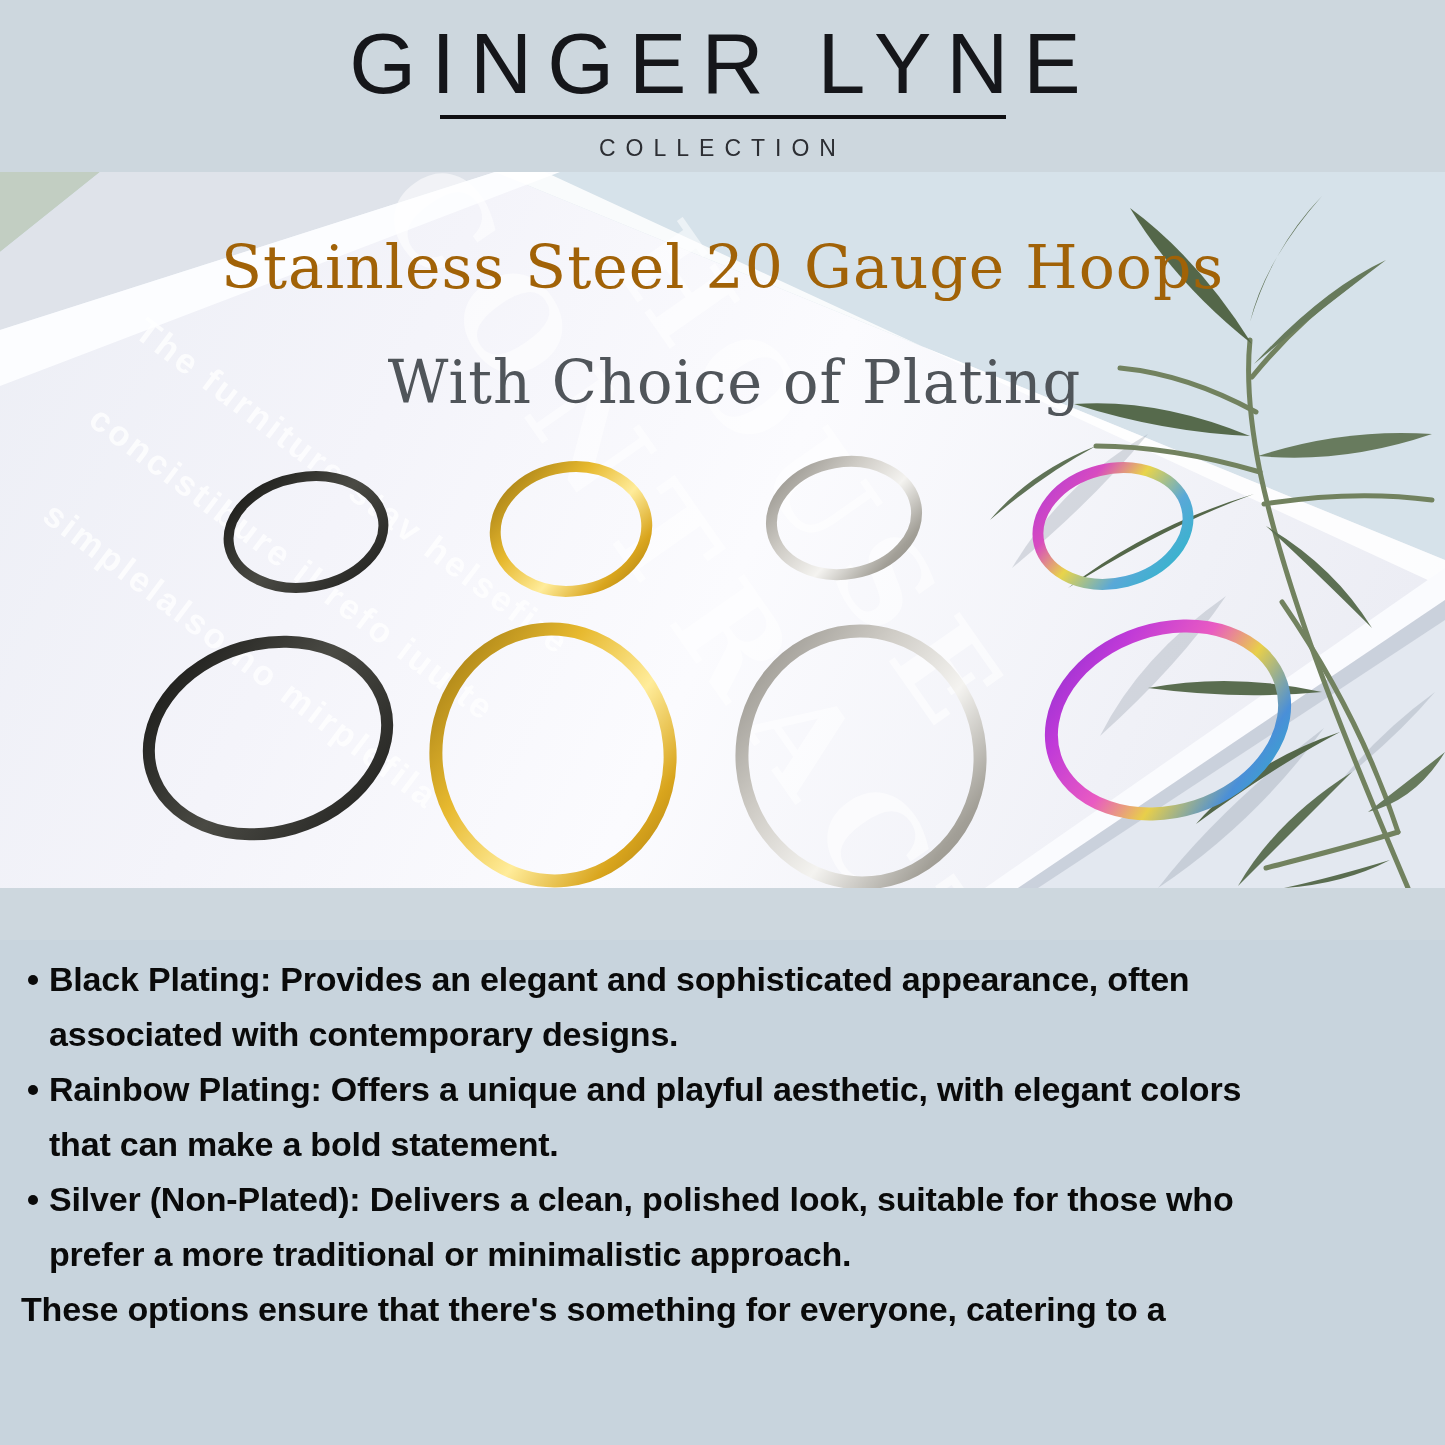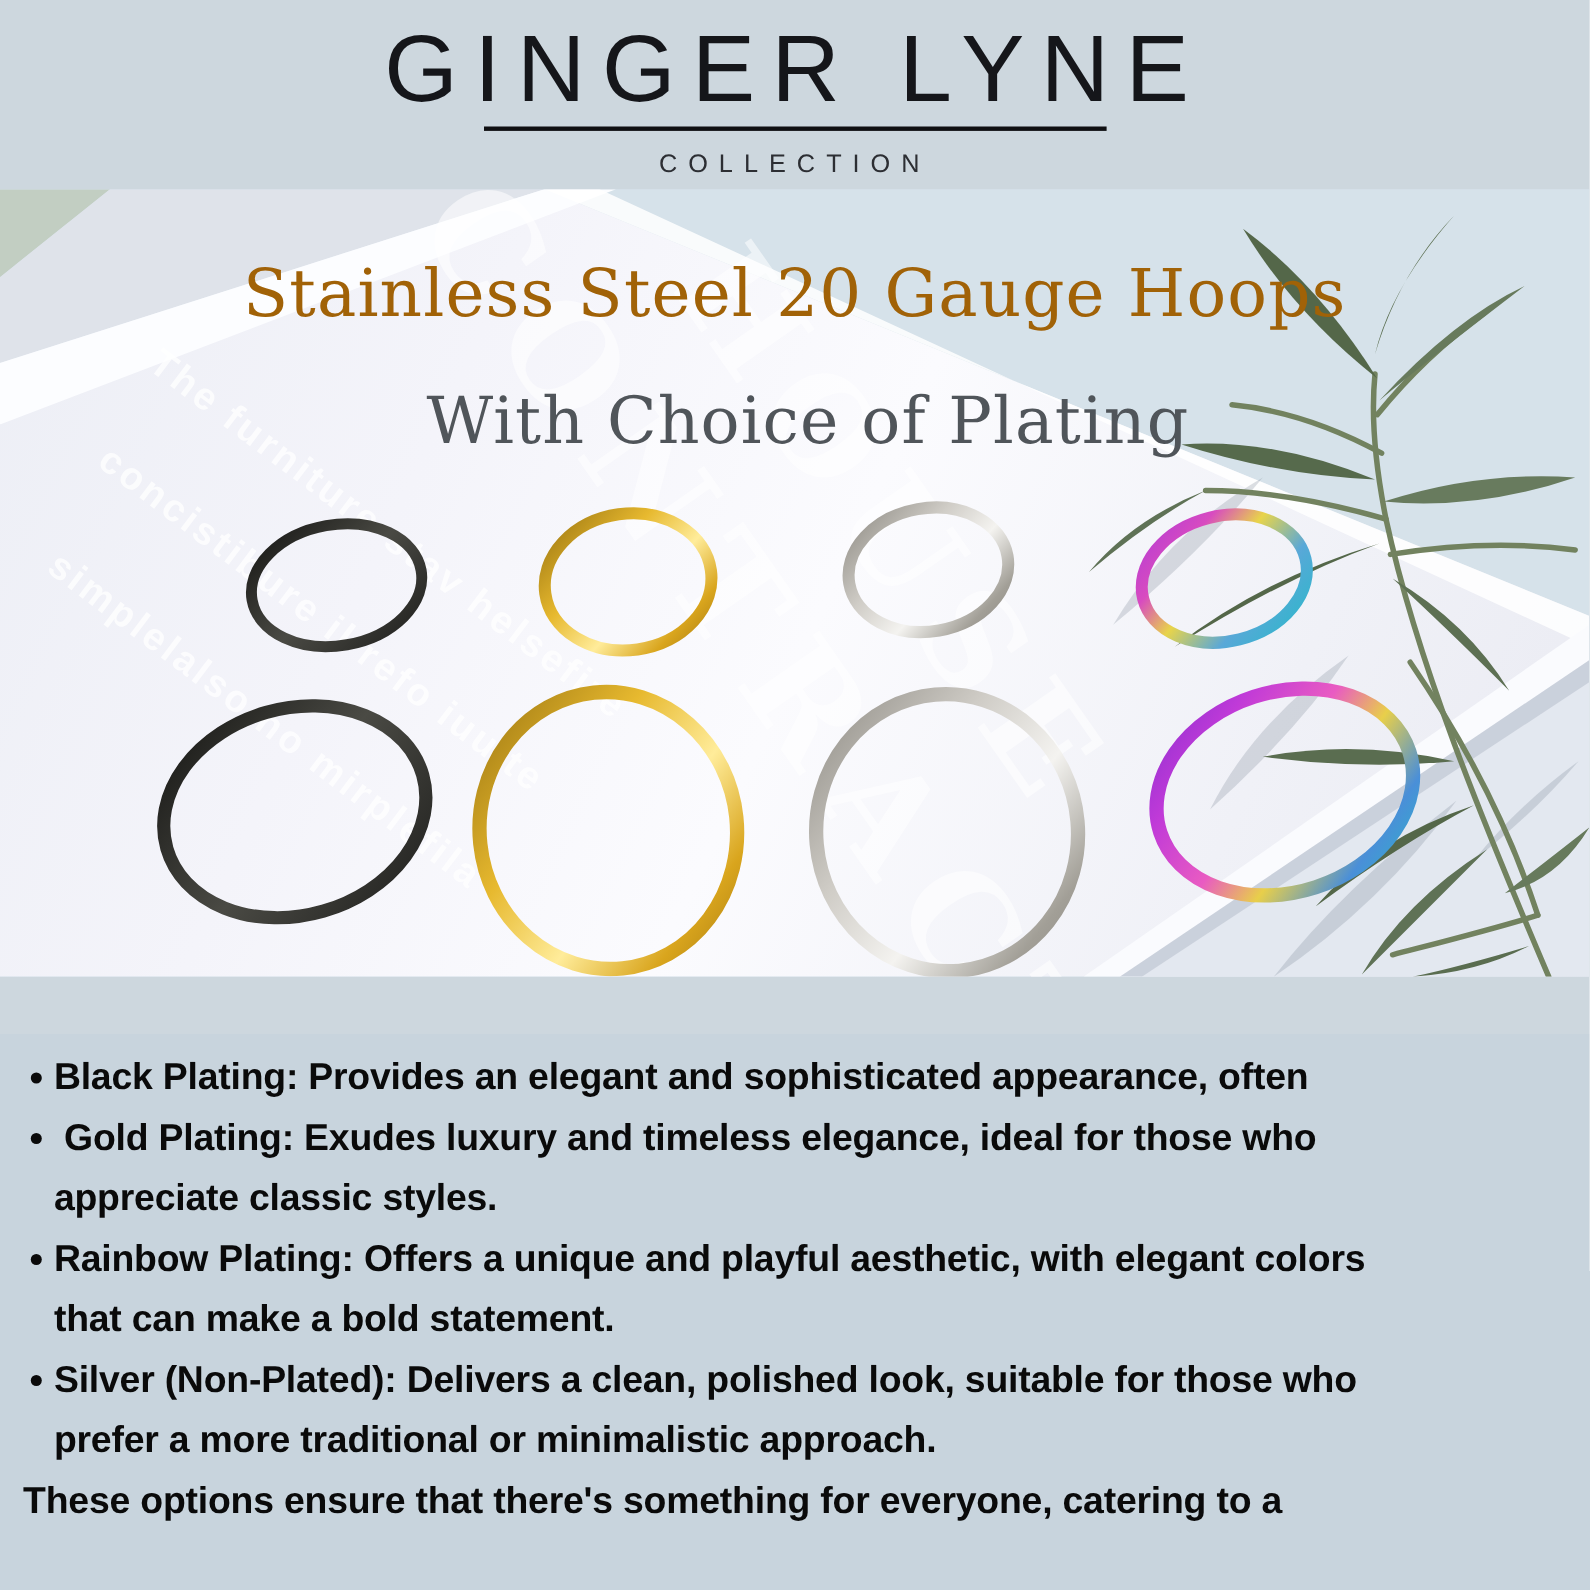--- a/index.html
+++ b/index.html
@@ -163,27 +163,21 @@
     <h1 class="hero-title">Stainless Steel 20 Gauge Hoops</h1>
     <h2 class="hero-subtitle">With Choice of Plating</h2>
   </section>
 
   <section class="info">
     <ul class="bullet-list">
       <li class="bullet-item">
         <span class="bullet-dot"></span>
         <div class="bullet-text">
           <span class="line">Black Plating: Provides an elegant and sophisticated appearance, often</span>
-        </div>
-      </li>
-      <li class="bullet-item">
-        <span class="bullet-dot"></span>
-        <div class="bullet-text">
-          <span class="line"> Gold Plating: Exudes luxury and timeless elegance, ideal for those who</span>
-          <span class="line">appreciate classic styles.</span>
+          <span class="line">associated with contemporary designs.</span>
         </div>
       </li>
       <li class="bullet-item">
         <span class="bullet-dot"></span>
         <div class="bullet-text">
           <span class="line">Rainbow Plating: Offers a unique and playful aesthetic, with elegant colors</span>
           <span class="line">that can make a bold statement.</span>
         </div>
       </li>
       <li class="bullet-item">

